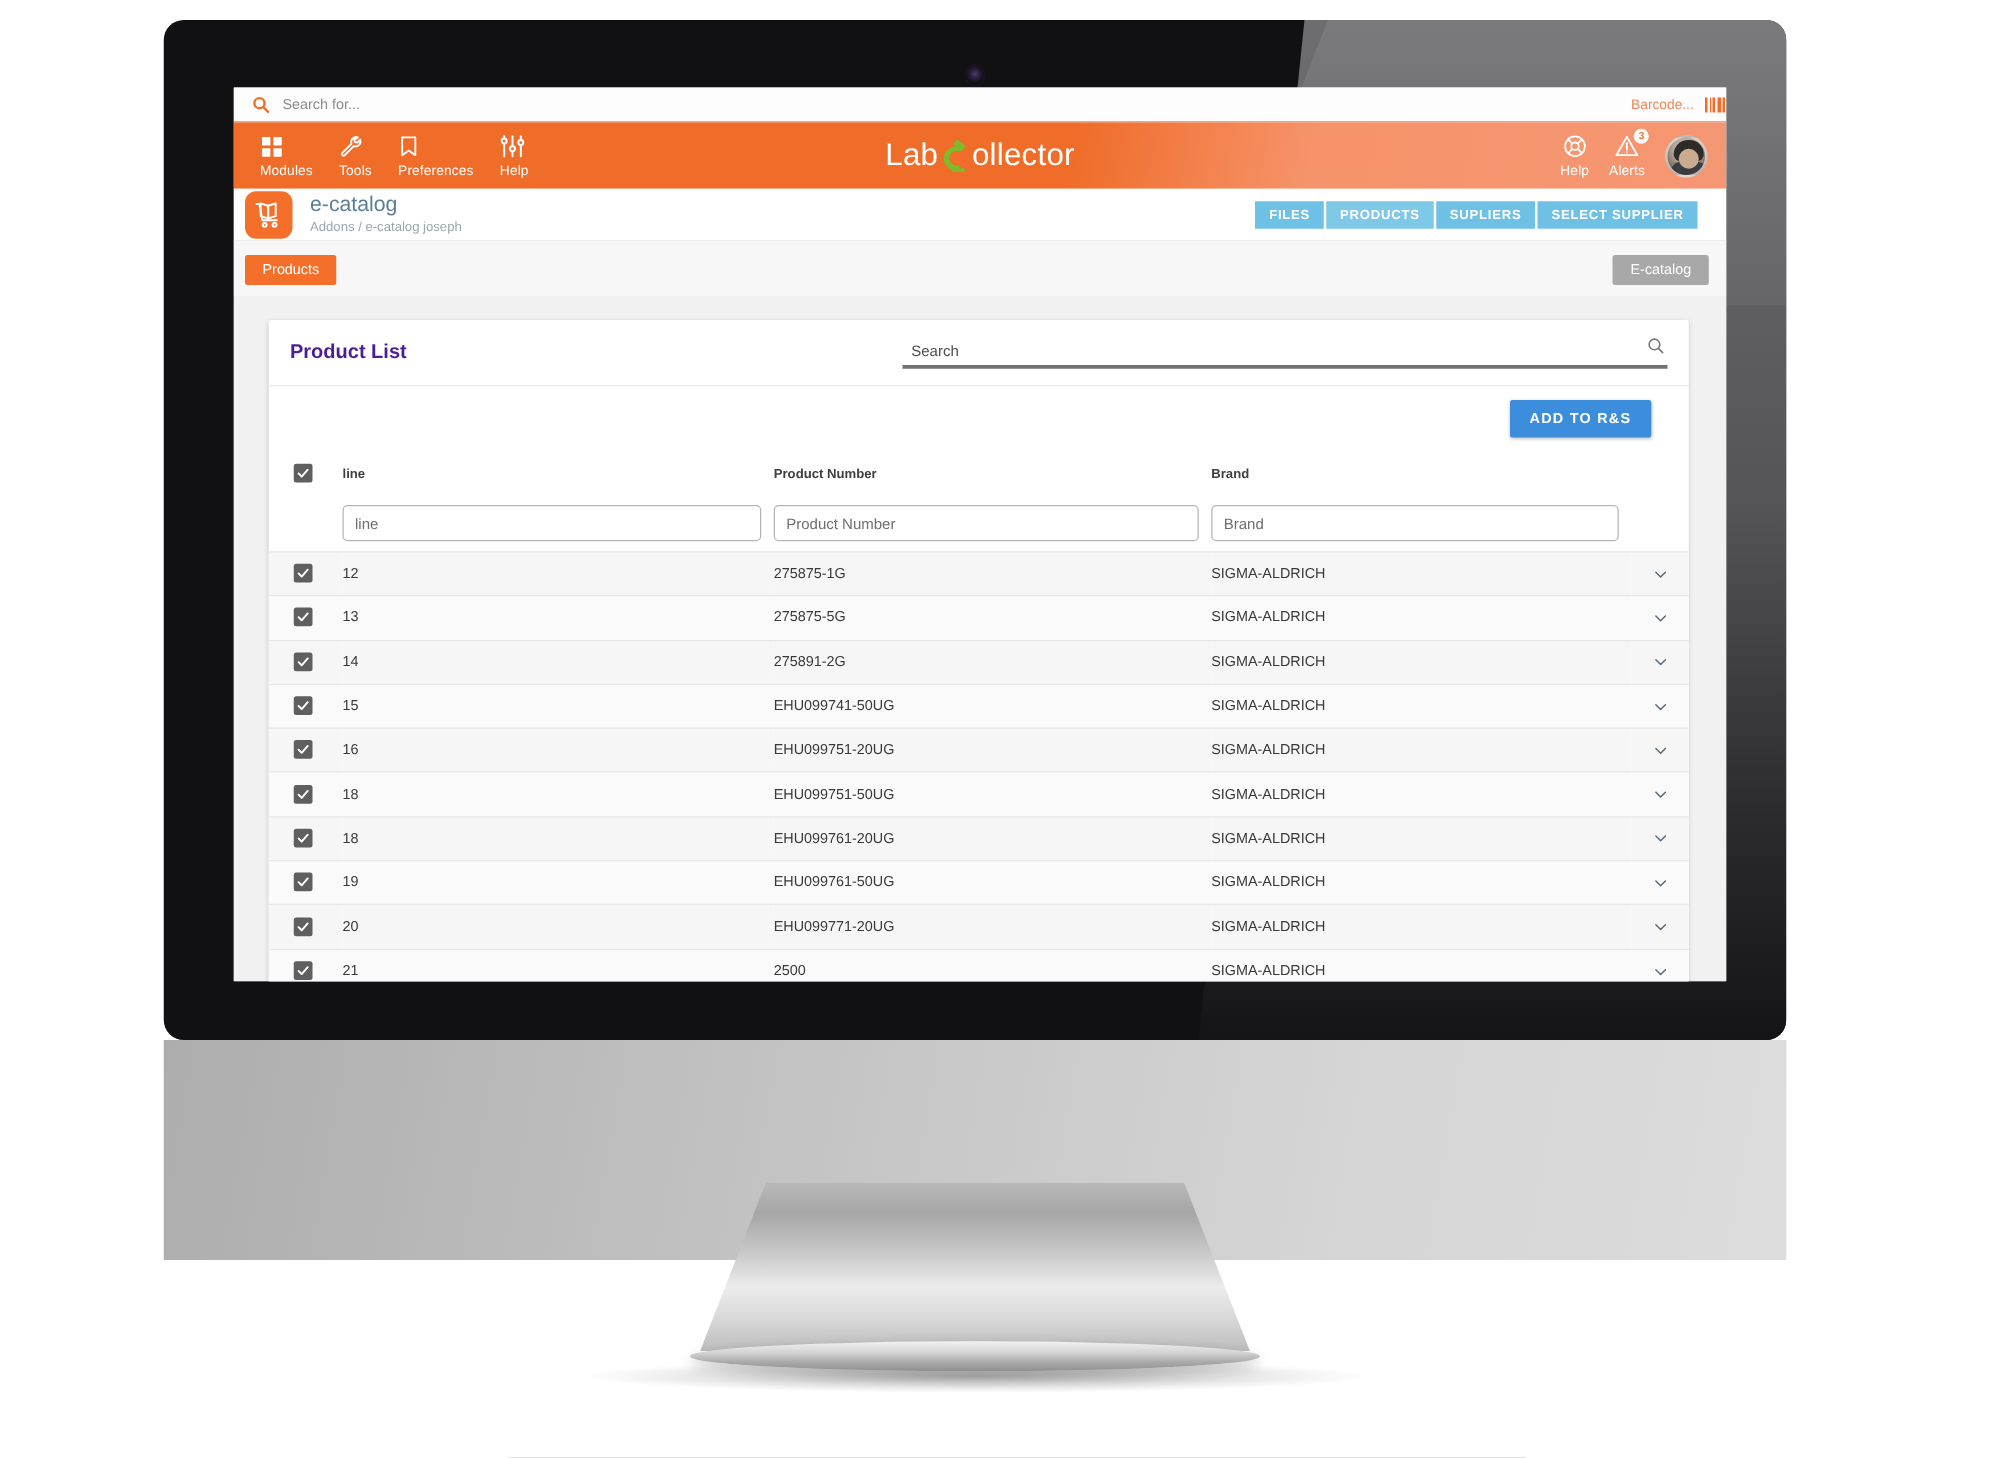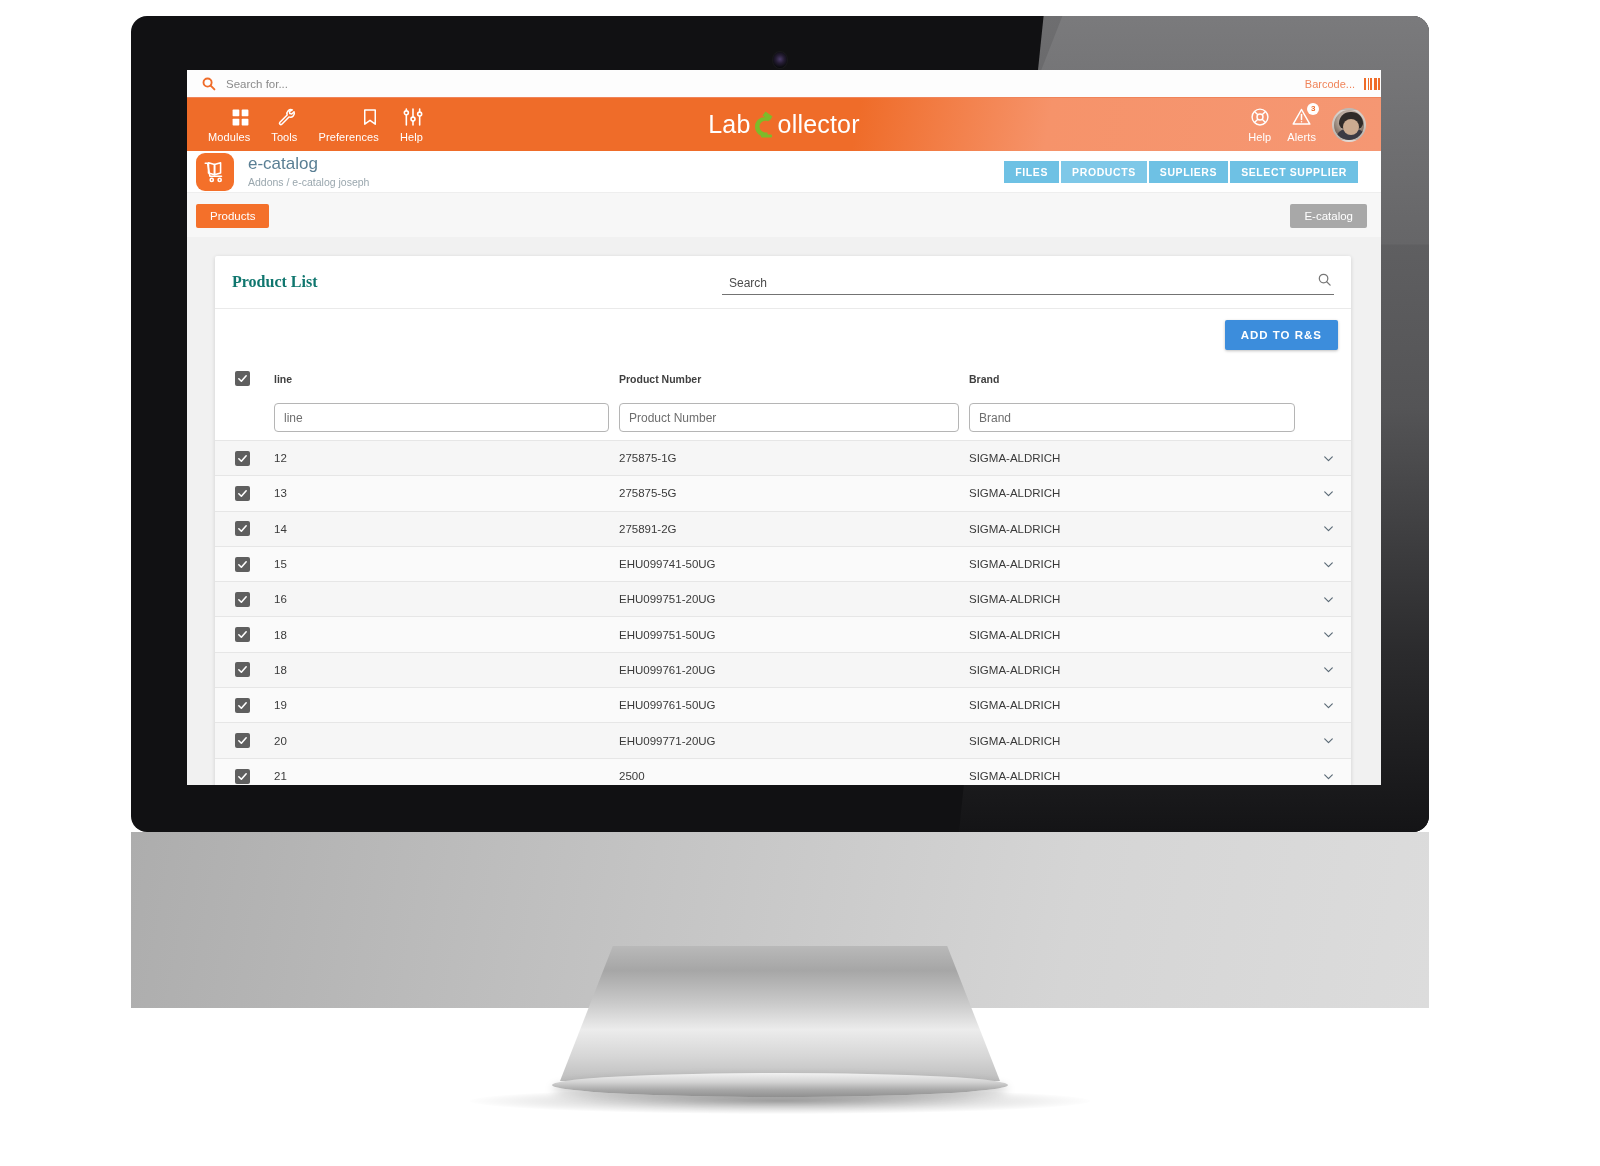--- a/index.html
+++ b/index.html
@@ -91,21 +91,21 @@
   .tb-barcode-glyph i:nth-child(4){ width:3px; }
 
   
   #orangebar {
     position: relative;
     height: 53px;
     background: linear-gradient(100deg, #ef6c29 0%, #ef6c29 56%, #f6936a 72%, #f59773 100%);
     display: flex; align-items: center;
   }
   #nav-left { display: flex; align-items: flex-start; padding-left: 21px; gap: 21px; }
-  .nav-item { display:flex; flex-direction: column; align-items:flex-end; cursor:pointer; width:auto; }
+  .nav-item { display:flex; flex-direction: column; align-items:flex-start; cursor:pointer; width:auto; }
   .nav-ico { height: 22px; display:flex; align-items:center; justify-content:center; color:#fff; }
   .nav-lbl { font-size: 11px; color:#fff; margin-top: 3px; letter-spacing:.1px; }
 
   #logo {
     position: absolute; left: 0; right: 0; top: 0; bottom: 0;
     display:flex; align-items:center; justify-content:center; pointer-events:none;
   }
   .logo-txt { font-size: 25px; color:#ffffff; letter-spacing:.2px; display:flex; align-items:center; }
   .logo-c { position: relative; width: 27px; height: 30px; display:inline-block; }
 
@@ -170,36 +170,36 @@
     position:absolute; left: 28px; top: 186px; 
     width: 1136px;
     background:#ffffff;
     box-shadow: 0 1px 4px rgba(0,0,0,.14);
     border-radius: 2px;
   }
   #card-head {
     height: 53px; display:flex; align-items:center;
     border-bottom: 1px solid #eaeaea; padding: 0 17px;
   }
-  #card-title { font-size: 16px; font-weight: bold; color:#0f766e;font-family:Liberation Serif, serif; }
+  #card-title { font-size: 16px; font-weight: bold; color:#4c1d95; }
   #search-wrap {
     margin-left: auto; width: 612px; position:relative;
-    border-bottom: 1px solid #737373; height: 25px; display:flex; align-items:flex-end;
+    border-bottom: 3px solid #737373; height: 25px; display:flex; align-items:flex-end;
   }
   #search-input {
     border:none; outline:none; background:transparent;
     font-family:"Liberation Sans", sans-serif;
     font-size: 12px; color:#3c3c3c; width: 100%; padding: 0 0 4px 7px;
   }
   #search-input::placeholder { color:#4b4b4b; }
   #search-mag { position:absolute; right: 2px; bottom: 3px; color:#777; }
 
   #addrow { height: 56px; position:relative; }
   #btn-addrs {
-    position:absolute; right: 13px; top: 11px;
+    position:absolute; right: 30px; top: 11px;
     background:#3c8ddc; color:#fff; font-size:11.5px; font-weight:bold;
     letter-spacing:1px; padding: 9px 16px; border-radius:2px; cursor:pointer;
     box-shadow: 0 1px 3px rgba(0,0,0,.25);
   }
 
   
   table#ptable { width:100%; border-collapse: collapse; table-layout: fixed; }
   #ptable th {
     text-align:left; font-size: 10.5px; color:#3f3f3f; font-weight:bold;
     padding: 6px 0 10px 0;

